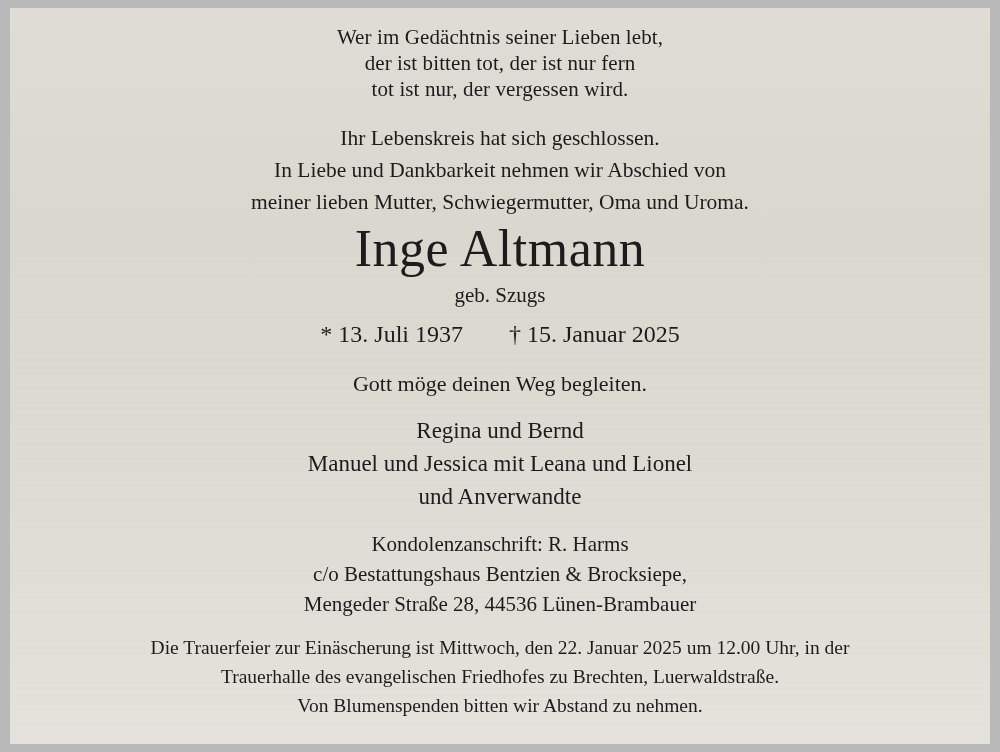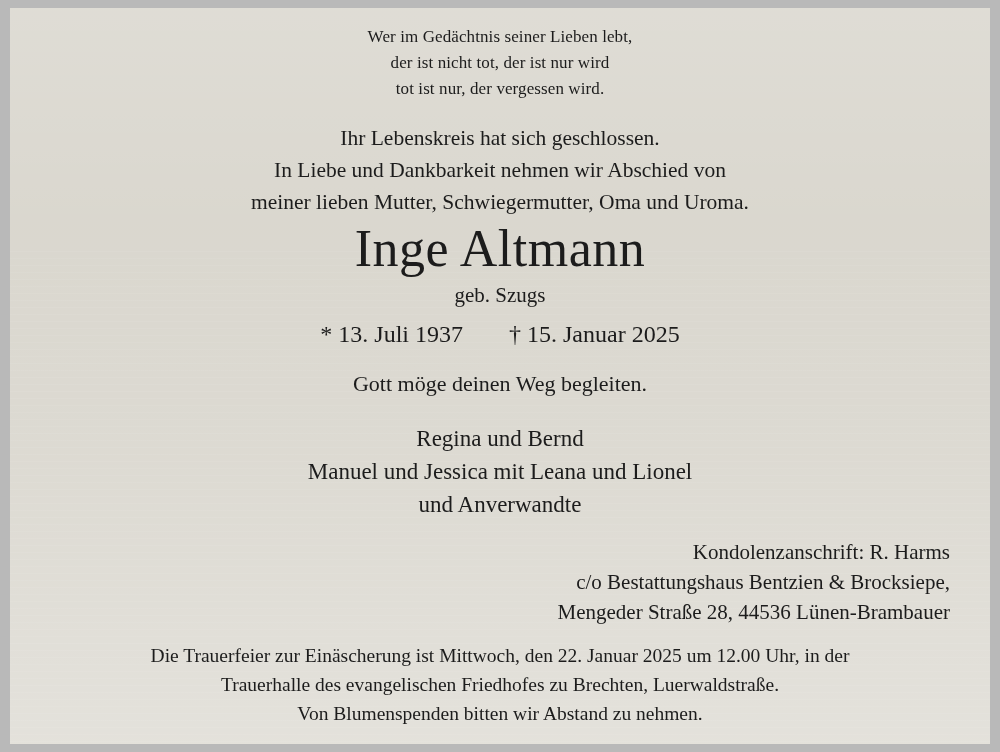--- a/index.html
+++ b/index.html
@@ -95,21 +95,21 @@
     box-sizing: border-box;
     padding: 14px 40px 10px 40px;
     text-align: center;
     color: #1c1c1c;
   }
 
   .poem {
     margin-top: 2px;
   }
   .poem-line {
-    font-size: 17px;
+    font-size: 21px;
     line-height: 26px;
     letter-spacing: 0.1px;
   }
   .poem-attrib {
     font-size: 17px;
     line-height: 26px;
     margin-top: 4px;
     padding-left: 195px;
     white-space: nowrap;
   }
@@ -145,30 +145,29 @@
     width: 34px;
   }
 
   .blessing {
     font-size: 22px;
     line-height: 32px;
     margin-top: 18px;
   }
 
   .family {
-    margin-top: 22px;
+    margin-top: 14px;
   }
   .family-line {
     font-size: 23px;
     line-height: 33px;
   }
 
   .condolence {
     margin-top: 16px;
-    text-align: right;
   }
   .condolence-line {
     font-size: 21px;
     line-height: 30px;
   }
 
   .service {
     margin-top: 14px;
   }
   .service-line {
@@ -183,21 +182,21 @@
   <div class="card">
 
     <div class="bg"></div>
     <div class="bg-streaks"></div>
     <div class="bg-wash"></div>
 
     <div class="content">
 
       <div class="poem">
         <div class="poem-line">Wer im Gedächtnis seiner Lieben lebt,</div>
-        <div class="poem-line">der ist nicht tot, der ist nur wird</div>
+        <div class="poem-line">der ist bitten tot, der ist nur fern</div>
         <div class="poem-line">tot ist nur, der vergessen wird.</div>
       </div>
 
       <div class="intro">
         <div class="intro-line">Ihr Lebenskreis hat sich geschlossen.</div>
         <div class="intro-line">In Liebe und Dankbarkeit nehmen wir Abschied von</div>
         <div class="intro-line">meiner lieben Mutter, Schwiegermutter, Oma und Uroma.</div>
       </div>
 
       <div class="name">Inge Altmann</div>

